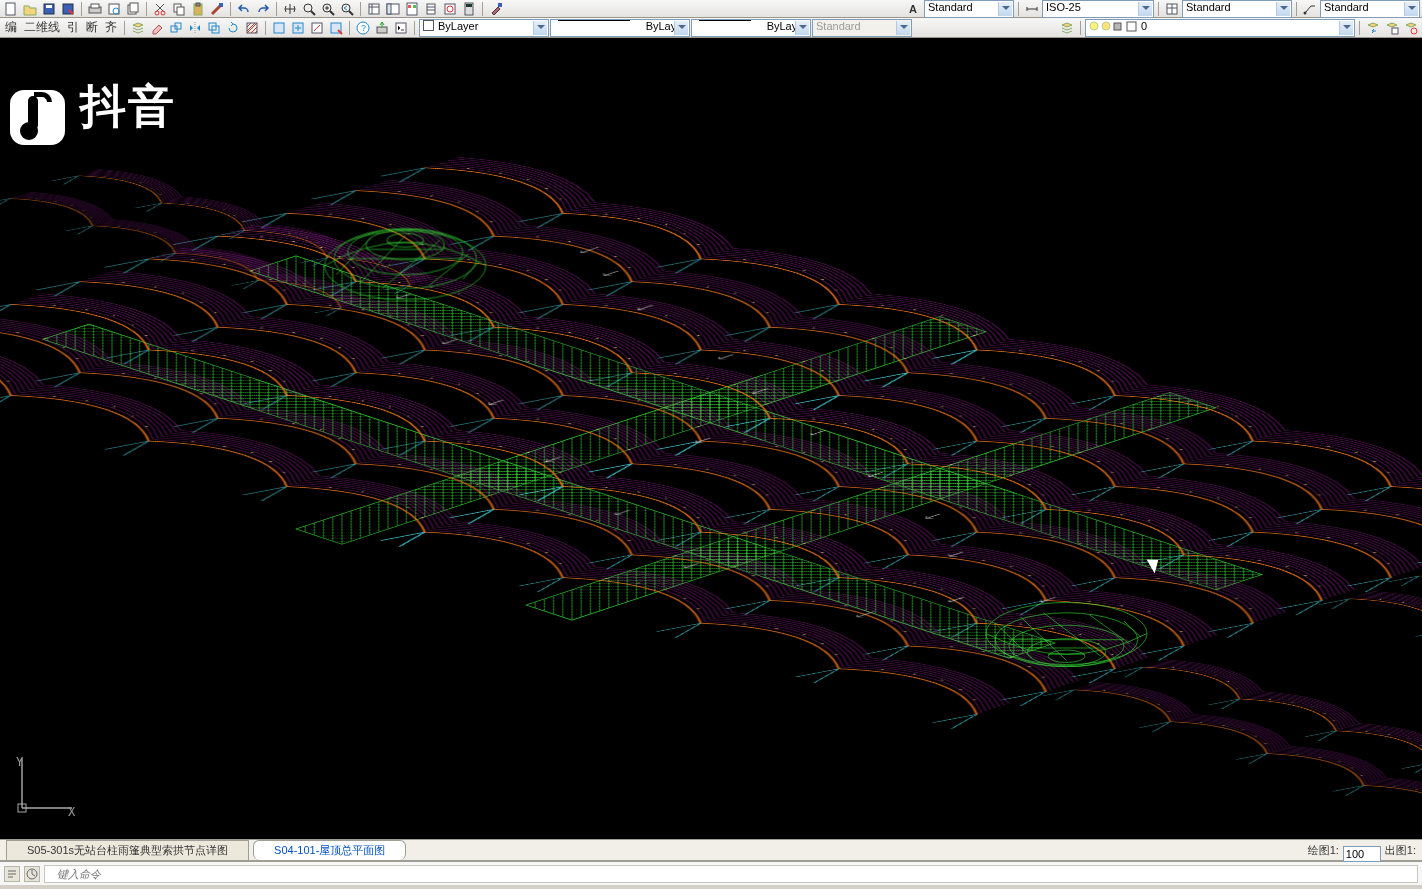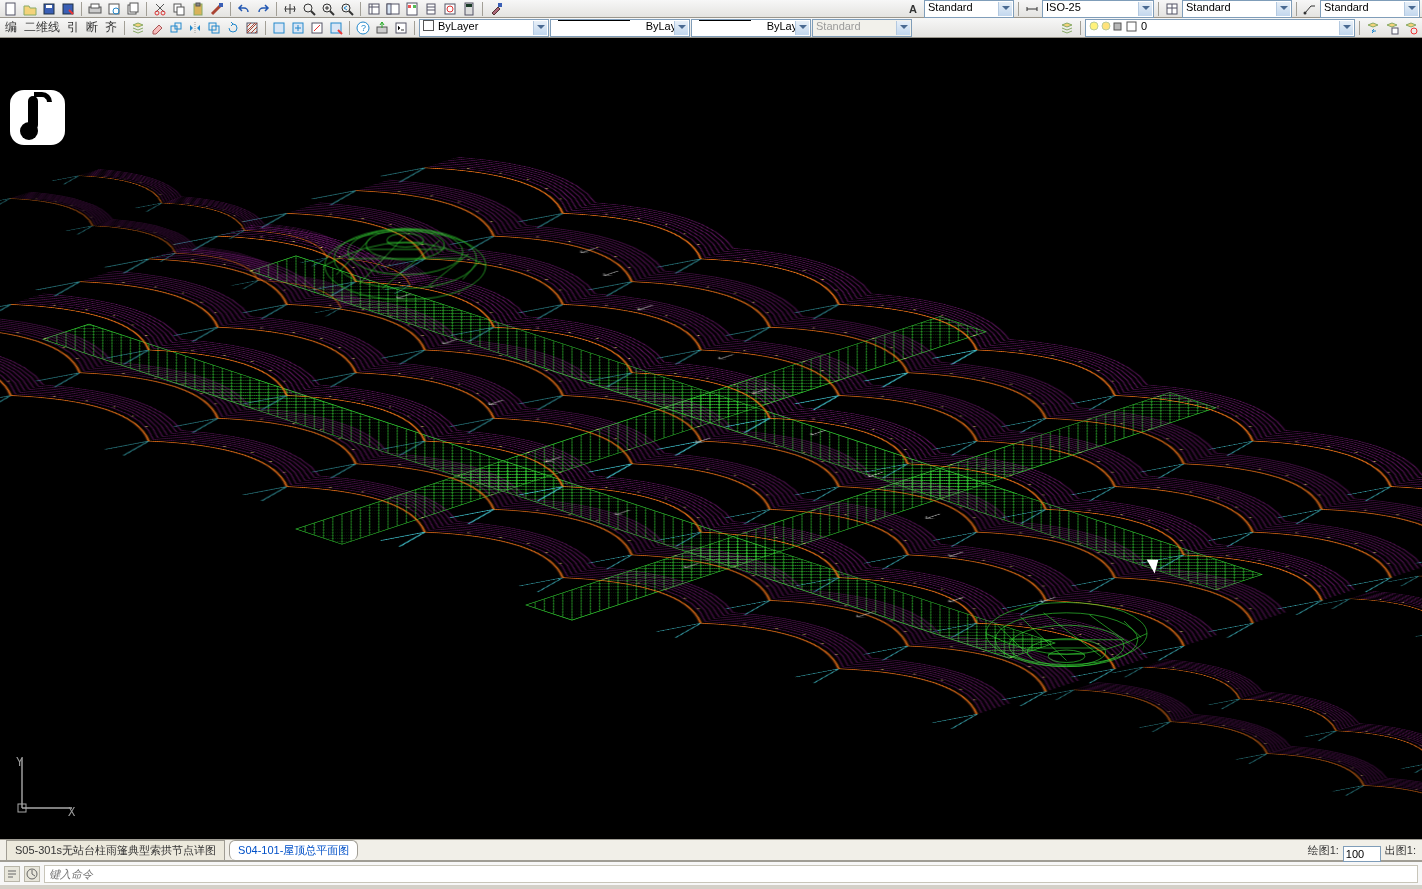--- a/index.html
+++ b/index.html
@@ -21,28 +21,28 @@
 .watermark-text { position: absolute; color: #fff; font-weight: 700; }
 .brand { left: 80px; top: 38px; font-size: 46px; letter-spacing: 2px; }
 .handle { left: 0; top: 96px; font-size: 30px; font-weight: 500; }
 .ucs { position: absolute; left: 12px; bottom: 18px; color: #9a9a9a; font-family: monospace; }
 .ucs .y { position: absolute; left: 4px; bottom: 52px; font-size: 12px; }
 .ucs .x { position: absolute; left: 56px; bottom: 2px; font-size: 12px; }
 .ucs svg { overflow: visible; }
 .cursor { position: absolute; left: 1150px; top: 518px; width: 14px; height: 20px; }
 .cursor::before { content: ""; position: absolute; width: 0; height: 0; border-left: 10px solid #fff; border-top: 6px solid transparent; border-bottom: 10px solid transparent; transform: rotate(-30deg); }
 .tabbar { display: flex; align-items: center; height: 22px; background: #f1efe8; border-top: 1px solid #a09d94; border-bottom: 1px solid #a09d94; padding: 0 6px; gap: 4px; }
-.tab { padding: 2px 8px; background: #ece9dc; border: 1px solid #a09d94; border-bottom: none; font-size: 11px; color: #333; cursor: pointer; }
+.tab { padding: 2px 20px; background: #ece9dc; border: 1px solid #a09d94; border-bottom: none; font-size: 11px; color: #333; cursor: pointer; }
 .tab.active { background: #fff; color: #0050c8; border-radius: 6px; }
 .tabbar .spacer { flex: 1; }
 .plot-ctrl { display: flex; align-items: center; gap: 4px; font-size: 11px; color: #333; }
 .plot-ctrl input { width: 38px; height: 16px; border: 1px solid #7f9db9; font-size: 11px; padding: 0 2px; margin-top: 8px; }
 .cmdbar { display: flex; align-items: center; height: 24px; background: #f7f7f7; border-top: 1px solid #a09d94; gap: 4px; padding: 0 4px; }
 .cmd-icon { width: 16px; height: 16px; background: #e8e6db; border: 1px solid #b9b6a9; display: flex; align-items: center; justify-content: center; cursor: pointer; }
-.cmd-input { flex: 1; height: 18px; border: 1px solid #c8c5b9; background: #fff; padding: 0 4px; color: #9b9b9b; font-style: italic; font-size: 11px; }
+.cmd-input { flex: 1; height: 18px; border: 1px solid #c8c5b9; background: #fff; padding: 0 12px; color: #9b9b9b; font-style: italic; font-size: 11px; }
 .layer-swatch { width: 11px; height: 11px; border: 1px solid #555; background: #fff; margin-right: 4px; display: inline-block; }
 .line-sample { flex: 1; height: 1px; background: #000; margin: 0 16px 0 4px; }
 .menu-text { font-size: 12px; color: #333; padding: 0 3px; white-space: nowrap; }
 .wire { position: absolute; pointer-events: none; }
 </style>
 </head>
 <body>
 
 <div class="toolbar-row">
   <div class="tb-btn">
@@ -525,20 +525,21 @@
       <use href="#dome" transform="translate(310,170) scale(1,-0.9)"></use>
     </g>
   </svg>
 
   <div class="watermark-logo">
     <div class="note"></div>
       <div class="bar"></div>
       <div class="dot"></div>
       <div class="hook"></div>
   </div>
+  <div class="watermark-text brand">抖音</div>
 
   <div class="ucs">
     <svg width="70" height="70">
       <path d="M10 60 L10 10 M10 60 L60 60" stroke="#a9a9a9" stroke-width="1.4" fill="none"></path>
       <rect x="6" y="56" width="8" height="8" fill="none" stroke="#a9a9a9"></rect>
     </svg>
     <span class="y">Y</span>
     <span class="x">X</span>
   </div>
 

